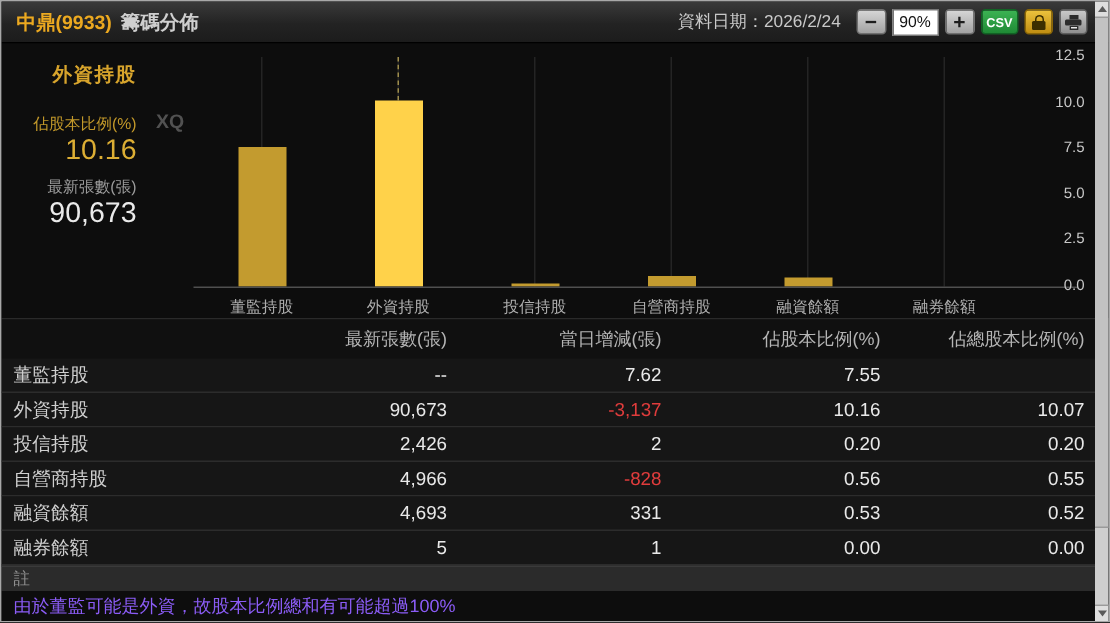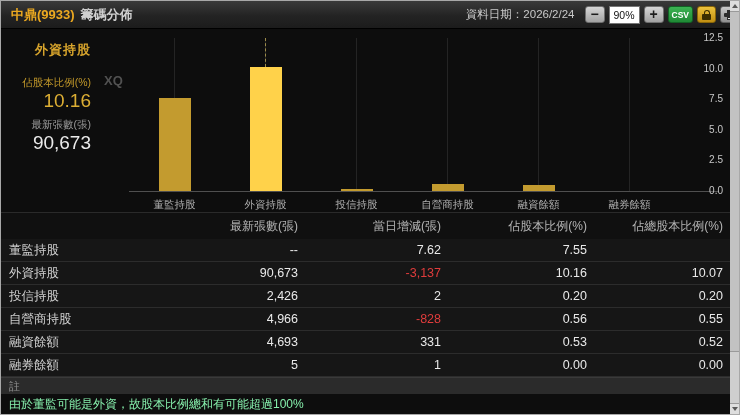--- a/index.html
+++ b/index.html
@@ -13,21 +13,21 @@
   
   .topbar {
     position:relative; height:28px;
     background:linear-gradient(180deg,#3a3a3a 0%,#232323 55%,#1c1c1c 100%);
     border-bottom:1px solid #000;
     display:flex; align-items:center;
   }
   .title-wrap { margin-left:10px; font-size:13px; font-weight:bold; white-space:nowrap; }
   .title-symbol { color:#eca920; }
   .title-rest  { color:#cfcfcf; margin-left:6px; }
-  .topbar-right { margin-left:auto; display:flex; align-items:center; gap:4px; }
+  .topbar-right { margin-left:auto; margin-right:14px; display:flex; align-items:center; gap:4px; }
   .date-label { color:#c9c9c9; font-size:11.5px; margin-right:6px; white-space:nowrap; }
   .step-btn {
     width:20px; height:17px; border-radius:3px;
     background:linear-gradient(180deg,#d6d6d6,#a2a2a2);
     color:#1d1d1d; font-size:14px; font-weight:bold; line-height:15px;
     text-align:center; border:1px solid #6f6f6f; cursor:pointer;
   }
   .zoom-input {
     width:31px; height:18px; border:1px solid #777; background:#fff;
     color:#111; font-size:10.5px; text-align:center; font-family:inherit;
@@ -81,21 +81,21 @@
     align-items:center;
   }
   .t-head { height:26px; background:#101010; color:#b5b5b5; font-size:12px; }
   .t-row  { height:23px; background:#161616; border-bottom:1px solid #2c2c2c; font-size:12.5px; }
   .cell-label { color:#cfcfcf; padding-left:8px; text-align:left; }
   .cell-num   { color:#e9e9e9; text-align:right; }
   .t-head .cell-num { color:#b5b5b5; }
   .neg { color:#e03c3c; }
   
   .note-bar  { height:17px; background:#2b2b2b; border-top:1px solid #3a3a3a; color:#8f8f8f; font-size:11px; line-height:16px; padding-left:8px; width:729px;}
-  .note-text { height:21px; color:#86efac; font-size:12px; line-height:20px; padding-left:8px; width:729px; background:#0d0d0d;}
+  .note-text { height:21px; color:#8b5cf6; font-size:12px; line-height:20px; padding-left:8px; width:729px; background:#0d0d0d;}
   
   .scrollbar { position:absolute; top:0; right:0; width:9px; height:100%; background:#cfcfcf; z-index:5; }
   .sb-arrow { position:absolute; left:0; width:9px; height:11px; background:#dedede; display:flex; align-items:center; justify-content:center; }
   .sb-up { top:0; border-bottom:1px solid #9a9a9a; }
   .sb-down { bottom:0; border-top:1px solid #9a9a9a; }
   .tri-up   { width:0; height:0; border-left:3px solid transparent; border-right:3px solid transparent; border-bottom:4px solid #5a5a5a; }
   .tri-down { width:0; height:0; border-left:3px solid transparent; border-right:3px solid transparent; border-top:4px solid #5a5a5a; }
   .sb-thumb { position:absolute; left:0; top:11px; width:9px; height:340px; background:#c2c2c2; border-bottom:1px solid #9a9a9a; }
 </style>
 </head>

